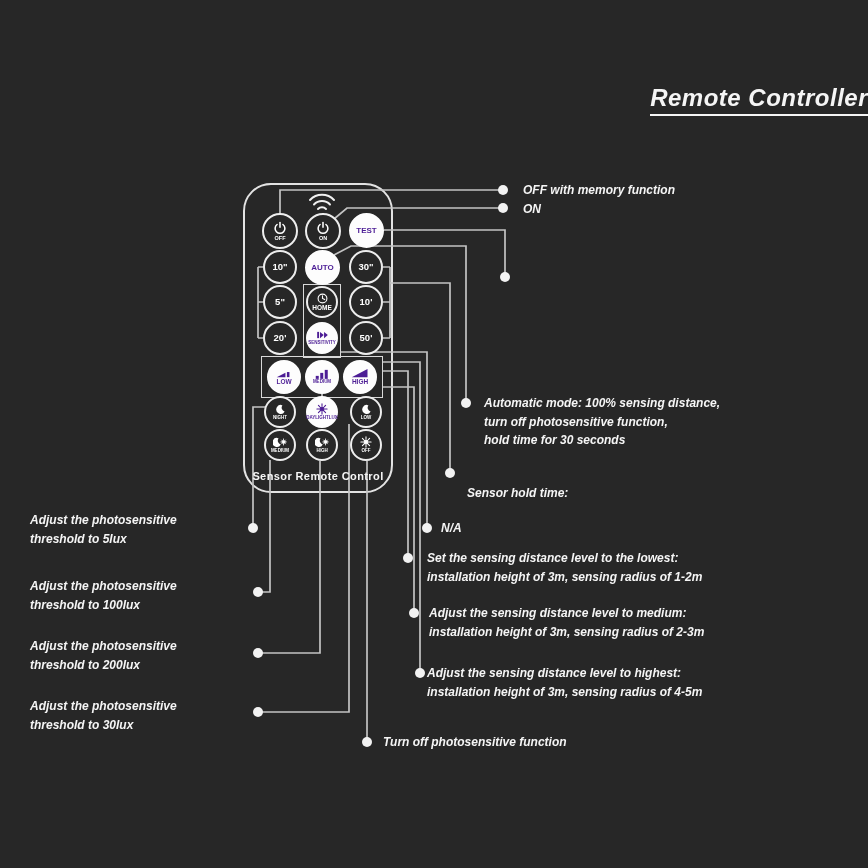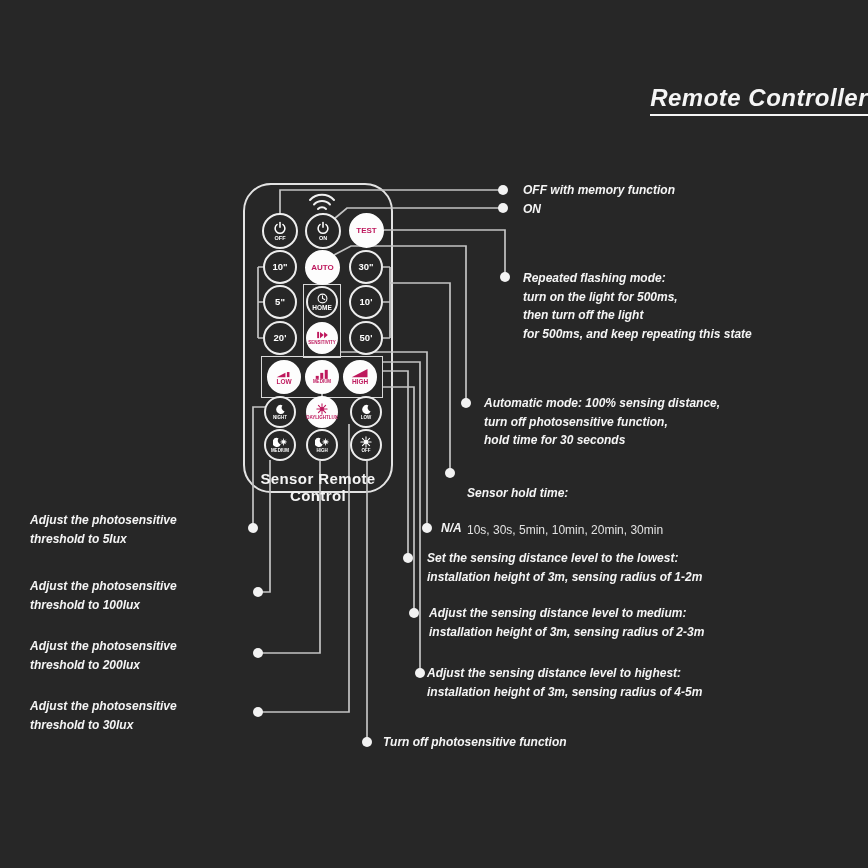--- a/index.html
+++ b/index.html
@@ -16,26 +16,26 @@
   #rect-mid{left:303px;top:284px;width:38px;height:74px;}
   #rect-dist{left:261px;top:356px;width:122px;height:42px;}
   
   #wires{position:absolute;left:0;top:0;}
   #wires path,#wires polyline{fill:none;stroke:#c4c4c4;stroke-width:1.7;}
   #wires circle{fill:#f2f2f2;stroke:none;}
   
   .btn{position:absolute;border:2px solid #ededed;border-radius:50%;background:#272727;
        color:#fff;display:flex;flex-direction:column;align-items:center;justify-content:center;
        box-sizing:border-box;line-height:1;gap:1px;}
-  .btn.filled{background:#fdfdfd;border-color:#fdfdfd;color:#be185d;}
+  .btn.filled{background:#fdfdfd;border-color:#fdfdfd;color:#4c1d95;}
   .bl{font-weight:bold;text-align:center;letter-spacing:0;}
   .s4{font-size:4.5px;}.s5{font-size:5.5px;}.s6{font-size:6.5px;}.s8{font-size:8px;}.s9{font-size:9.5px;}
   .ic{display:block;}
   #footer-label{position:absolute;left:243px;top:470px;width:150px;text-align:center;
-                font-size:15px;font-weight:bold;letter-spacing:.4px;}
+                font-size:11px;font-weight:bold;letter-spacing:.4px;}
   #wifi{position:absolute;left:306px;top:193px;}
   
   .ann{position:absolute;font-size:12px;font-weight:bold;font-style:italic;
        line-height:18.5px;white-space:pre-line;}
   .ann.rt{}
   .ann .sub{font-weight:normal;font-style:normal;color:#e2e2e2;}
 </style>
 </head>
 <body>
 
@@ -239,30 +239,25 @@
           <path d="M10 1.5v3 M10 15.5v3 M1.5 10h3 M15.5 10h3 M4 4l2.1 2.1 M13.9 13.9L16 16 M16 4l-2.1 2.1 M6.1 13.9L4 16"></path>
         </g>
       </svg>
     <span class="bl s4">OFF</span>
   </div>
 
   <div id="footer-label">Sensor Remote Control</div>
 
   <div class="ann" style="left:523px;top:181px">OFF with memory function</div>
   <div class="ann" style="left:523px;top:200px">ON</div>
-  <div class="ann" style="left:523px;top:269px">Repeated flashing mode:
-turn on the light for 500ms,
-then turn off the light
-for 500ms, and keep repeating this state</div>
   <div class="ann" style="left:484px;top:394px">Automatic mode: 100% sensing distance,
 turn off photosensitive function,
 hold time for 30 seconds</div>
   <div class="ann" style="left:467px;top:465px">
     <span>Sensor hold time:</span><br>
-    <span class="sub">10s, 30s, 5min, 10min, 20min, 30min</span>
   </div>
   <div class="ann" style="left:441px;top:519px">N/A</div>
   <div class="ann" style="left:427px;top:549px">Set the sensing distance level to the lowest:
 installation height of 3m, sensing radius of 1-2m</div>
   <div class="ann" style="left:429px;top:604px">Adjust the sensing distance level to medium:
 installation height of 3m, sensing radius of 2-3m</div>
   <div class="ann" style="left:427px;top:664px">Adjust the sensing distance level to highest:
 installation height of 3m, sensing radius of 4-5m</div>
   <div class="ann" style="left:383px;top:733px">Turn off photosensitive function</div>
 

